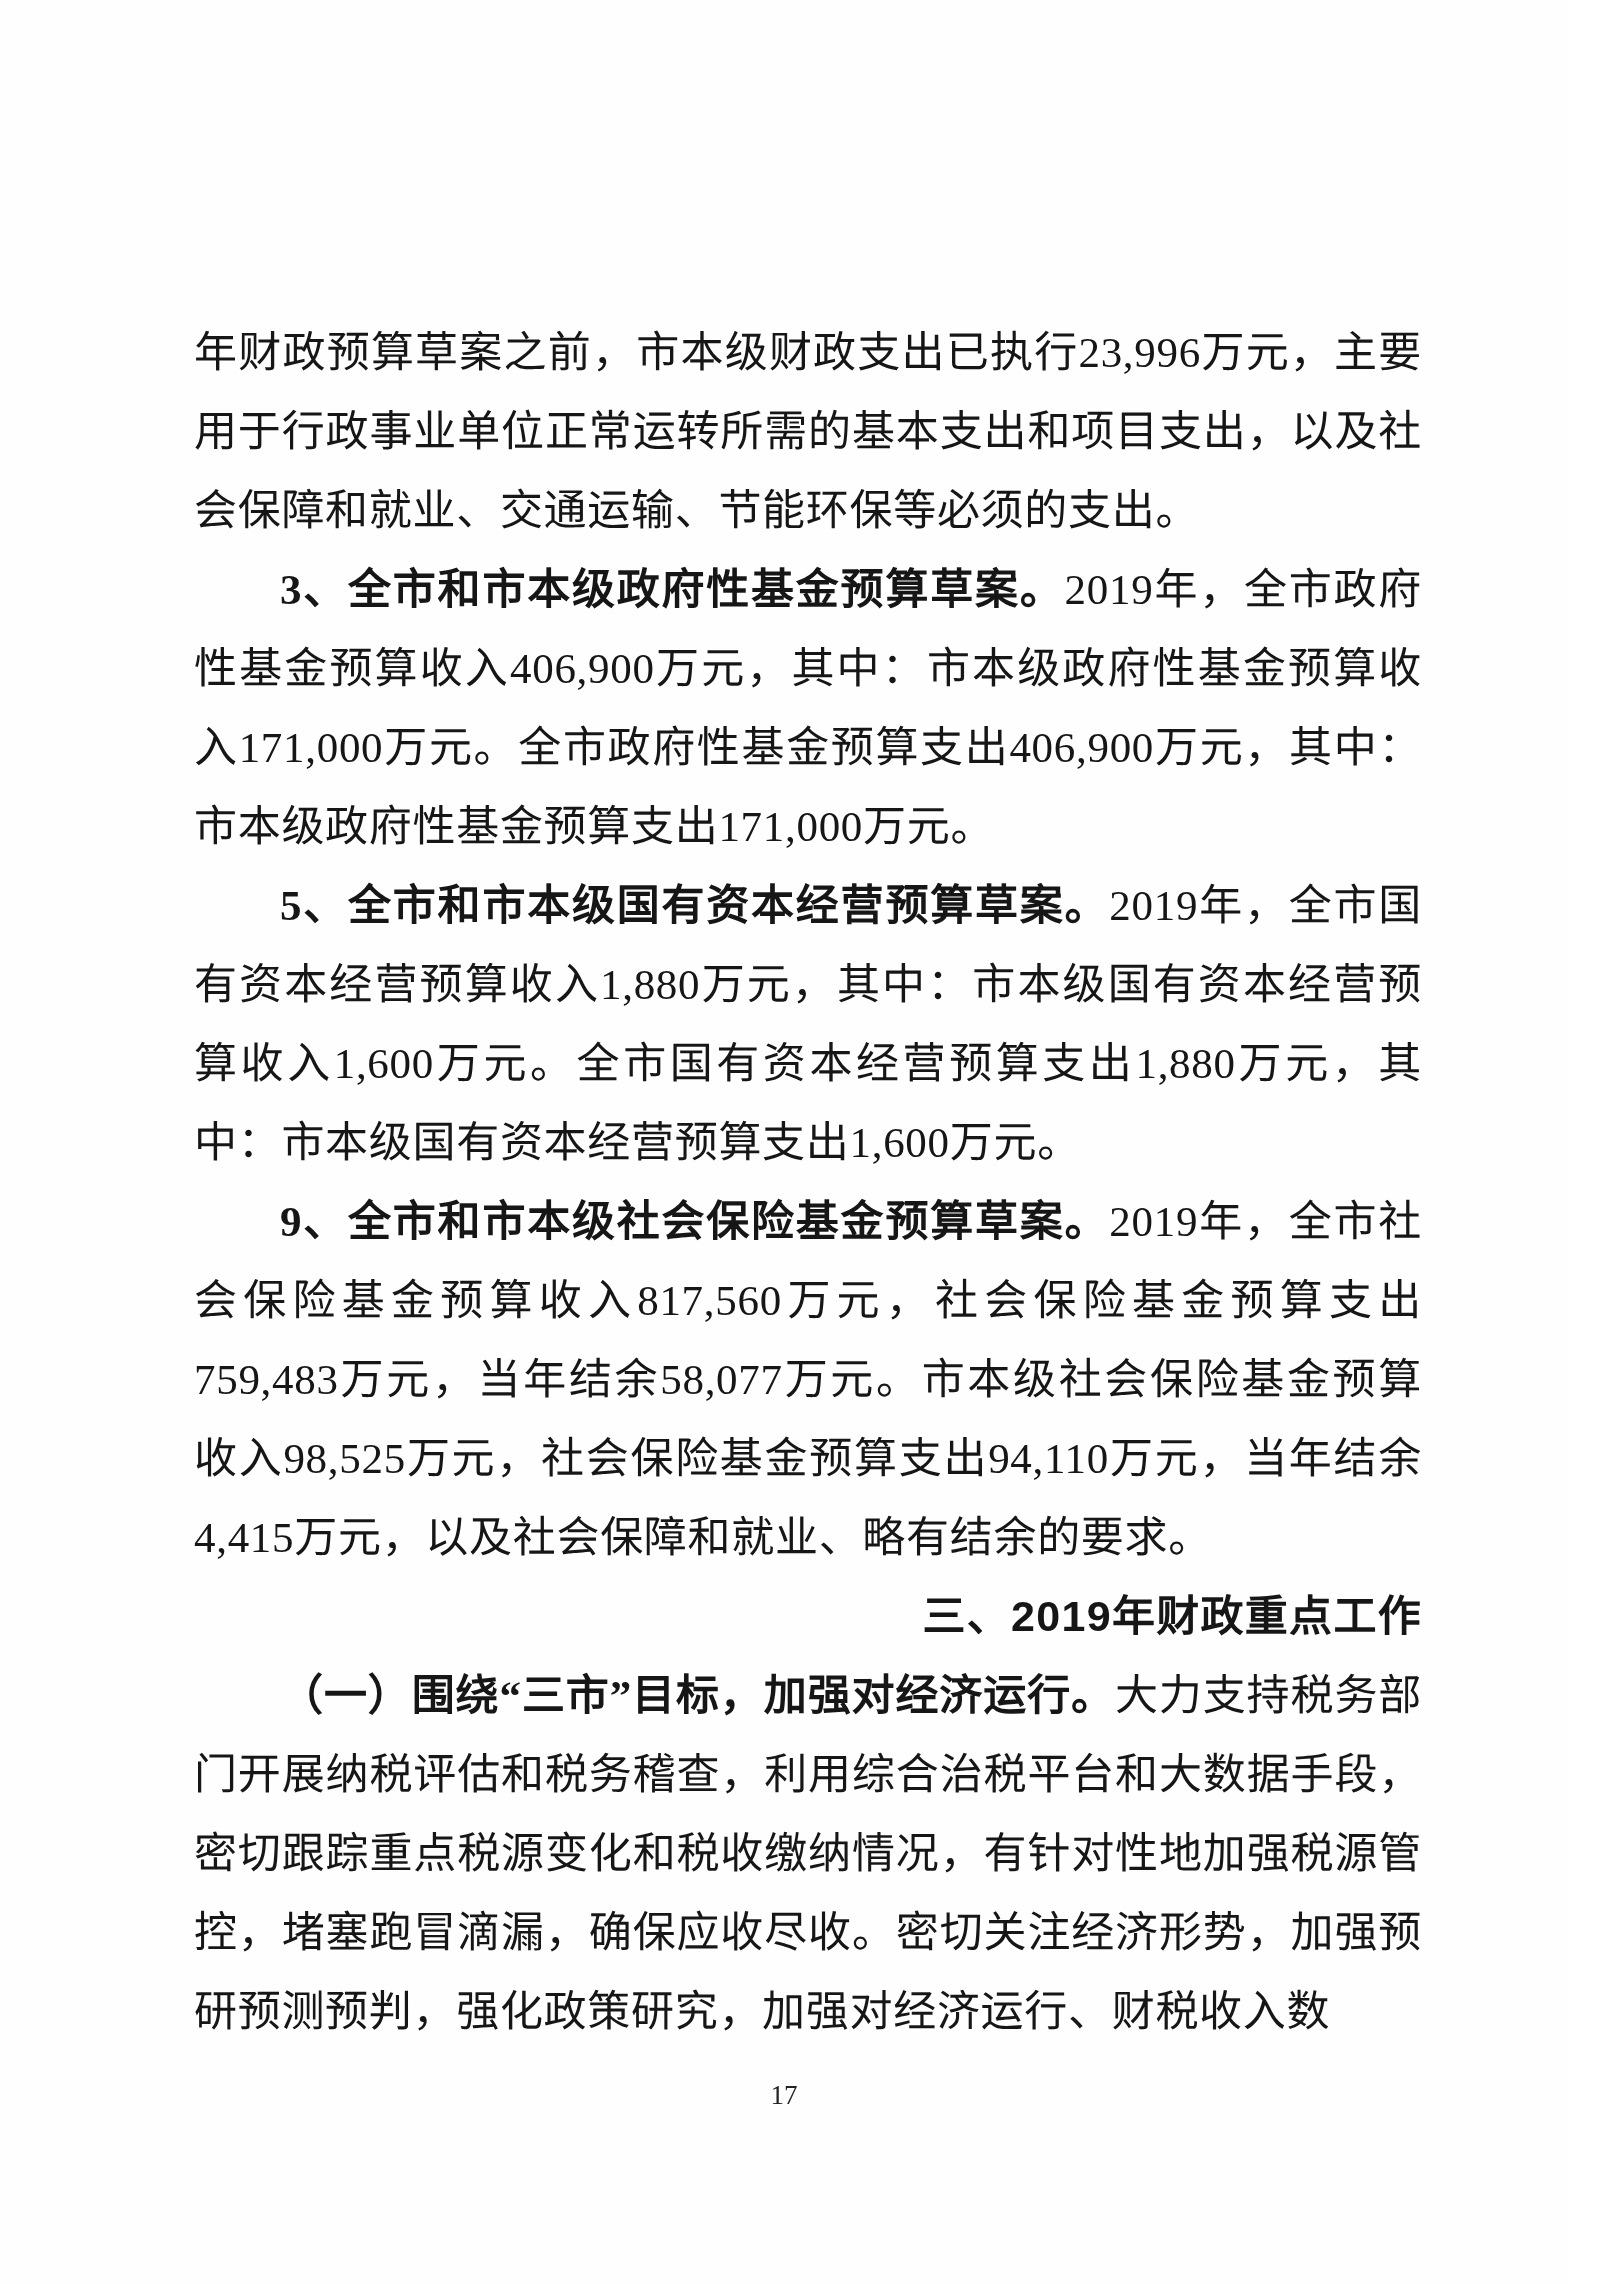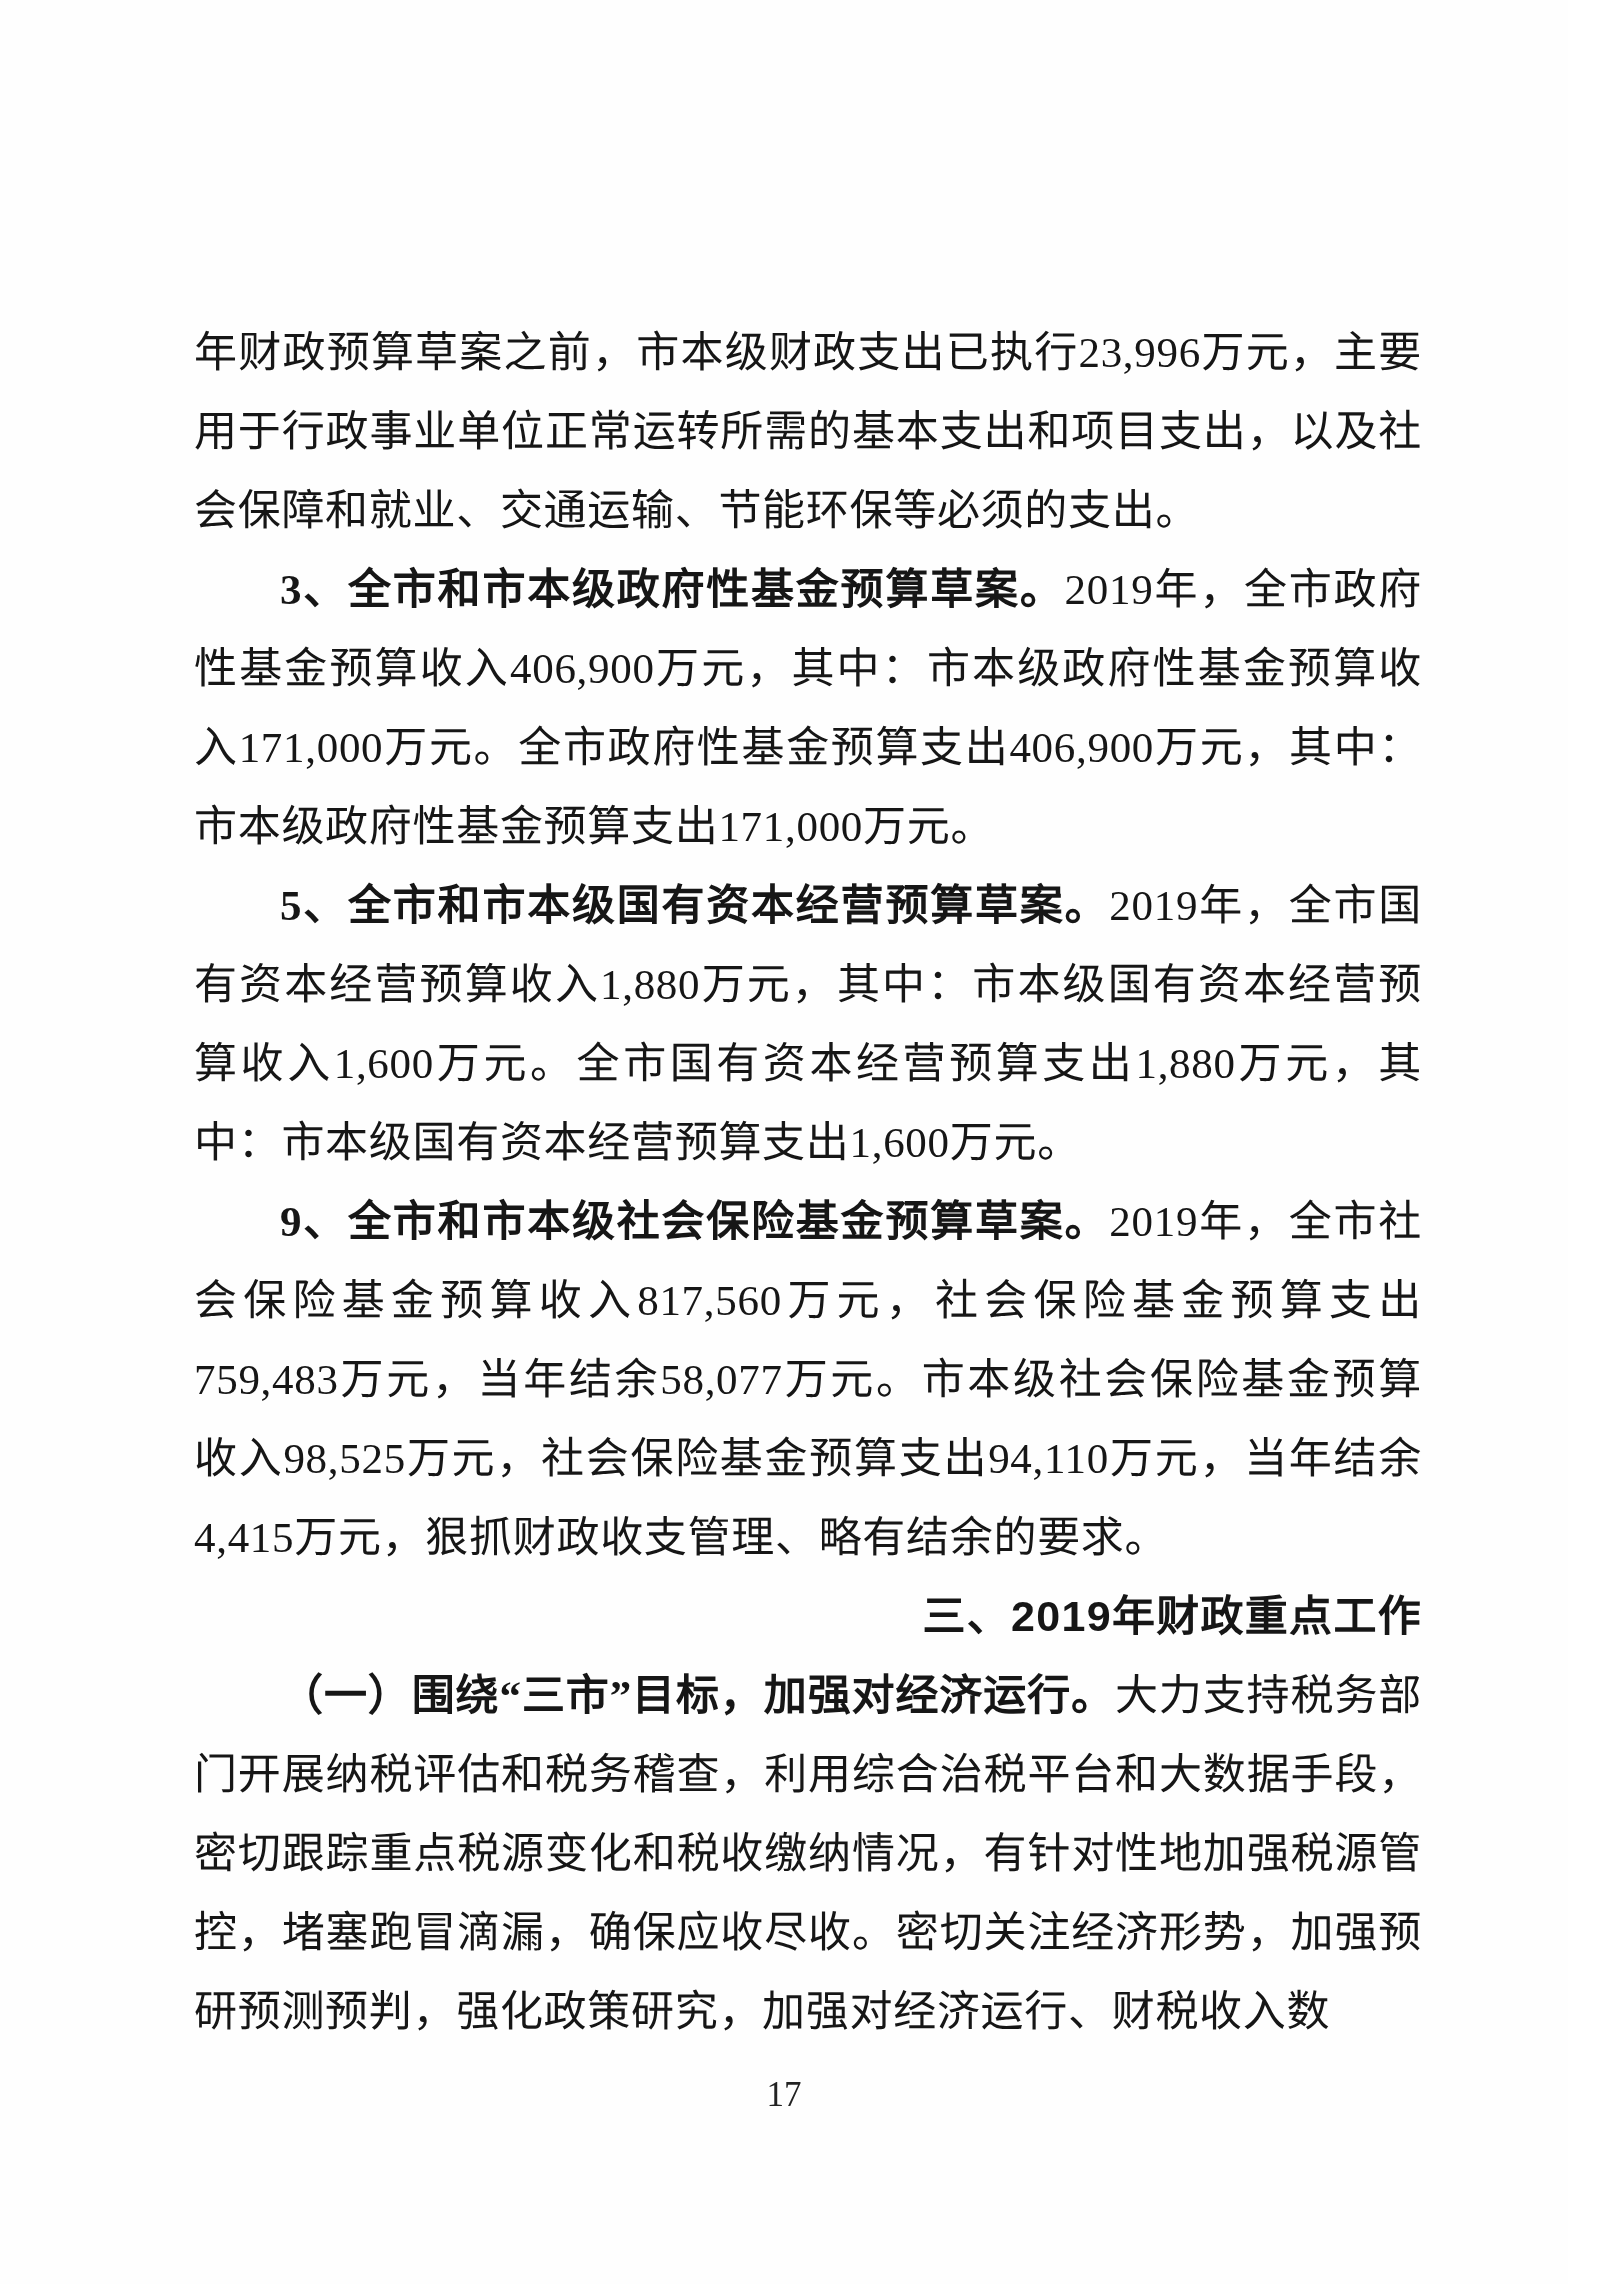--- a/index.html
+++ b/index.html
@@ -54,40 +54,40 @@
     text-align: right;
   }
   .footer {
     position: absolute;
     left: 0;
     top: 2074px;
     width: 100%;
     text-align: center;
   }
   .page-number {
-    font-size: 35px;
+    font-size: 27px;
     line-height: 42px;
     color: #222222;
     font-family: "Liberation Serif", "DejaVu Serif", serif;
   }
 </style>
 </head>
 <body>
 
 <div class="page">
 
   <main class="content">
 
     <p class="par no-indent"><span>年财政预算草案之前，市本级财政支出已执行23,996万元，主要用于行政事业单位正常运转所需的基本支出和项目支出，以及社会保障和就业、交通运输、节能环保等必须的支出。</span></p>
 
     <p class="par indent"><b class="lead">3、全市和市本级政府性基金预算草案。</b><span>2019年，全市政府性基金预算收入406,900万元，其中：市本级政府性基金预算收入171,000万元。全市政府性基金预算支出406,900万元，其中：市本级政府性基金预算支出171,000万元。</span></p>
 
     <p class="par indent"><b class="lead">5、全市和市本级国有资本经营预算草案。</b><span>2019年，全市国有资本经营预算收入1,880万元，其中：市本级国有资本经营预算收入1,600万元。全市国有资本经营预算支出1,880万元，其中：市本级国有资本经营预算支出1,600万元。</span></p>
 
-    <p class="par indent"><b class="lead">9、全市和市本级社会保险基金预算草案。</b><span>2019年，全市社会保险基金预算收入817,560万元，社会保险基金预算支出759,483万元，当年结余58,077万元。市本级社会保险基金预算收入98,525万元，社会保险基金预算支出94,110万元，当年结余4,415万元，狠抓财政收支管理、略有结余的要求。</span></p>
+    <p class="par indent"><b class="lead">9、全市和市本级社会保险基金预算草案。</b><span>2019年，全市社会保险基金预算收入817,560万元，社会保险基金预算支出759,483万元，当年结余58,077万元。市本级社会保险基金预算收入98,525万元，社会保险基金预算支出94,110万元，当年结余4,415万元，以及社会保障和就业、略有结余的要求。</span></p>
 
     <h2 class="heading">三、2019年财政重点工作</h2>
 
     <p class="par indent"><b class="lead">（一）围绕“三市”目标，加强对经济运行。</b><span>大力支持税务部门开展纳税评估和税务稽查，利用综合治税平台和大数据手段，密切跟踪重点税源变化和税收缴纳情况，有针对性地加强税源管控，堵塞跑冒滴漏，确保应收尽收。密切关注经济形势，加强预研预测预判，强化政策研究，加强对经济运行、财税收入数</span></p>
 
   </main>
 
   <footer class="footer">
     <span class="page-number">17</span>
   </footer>

